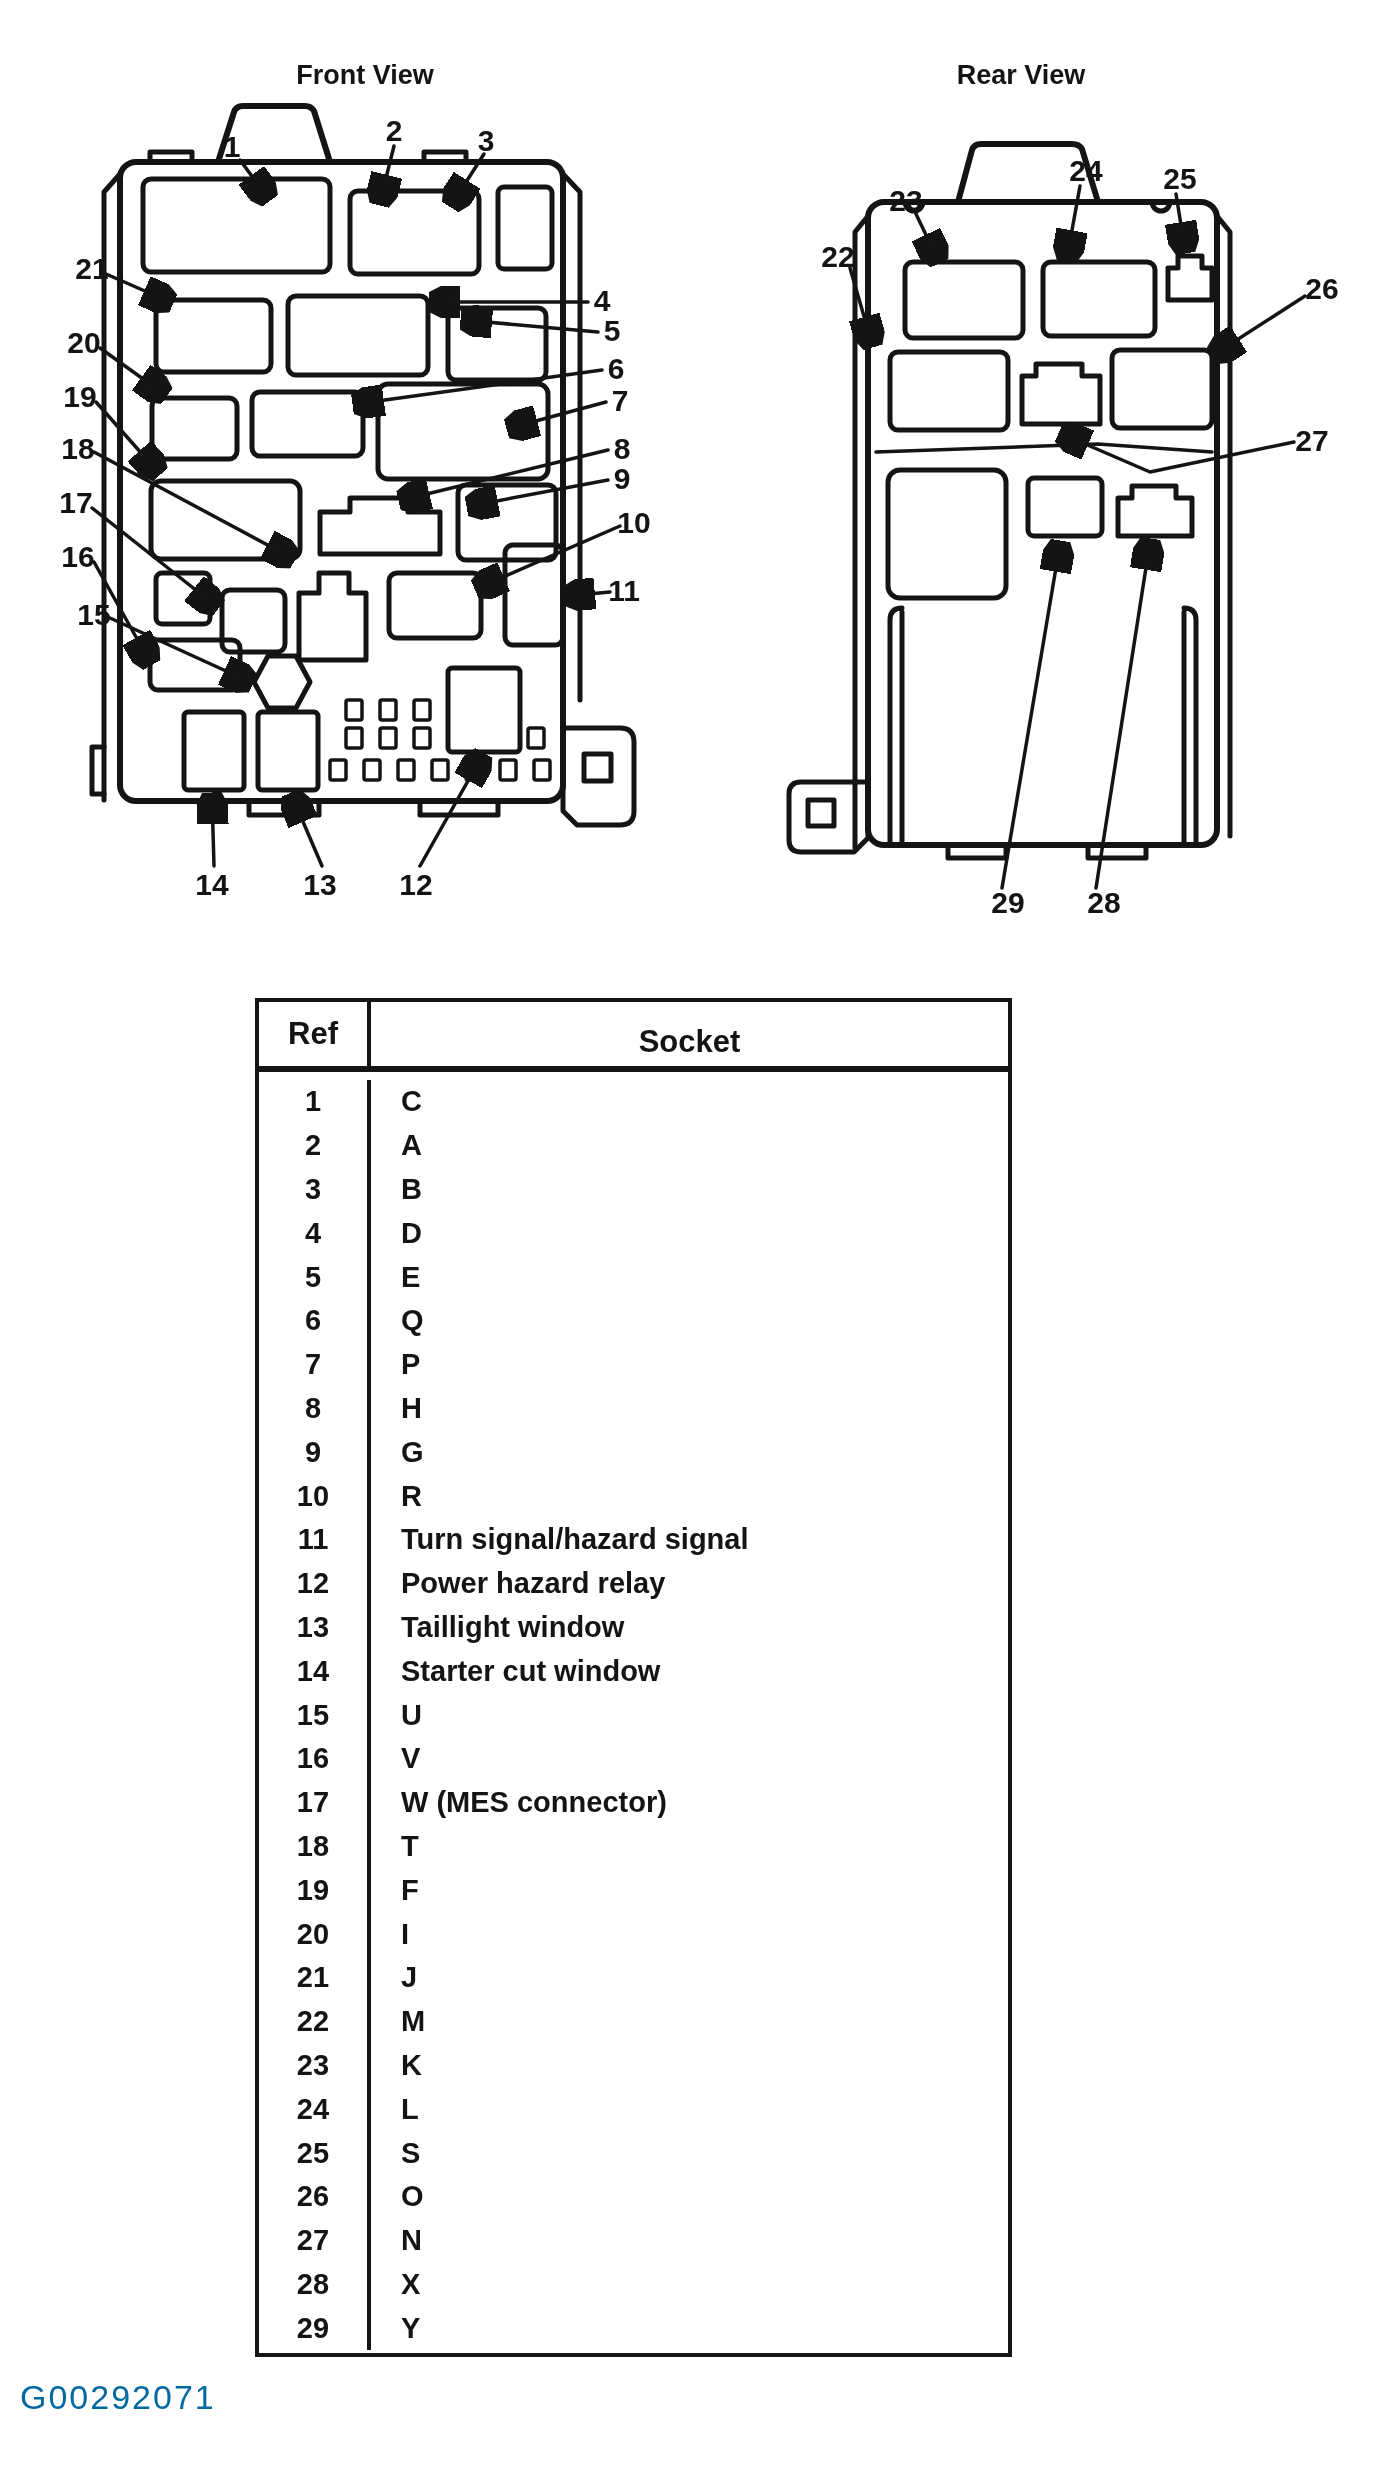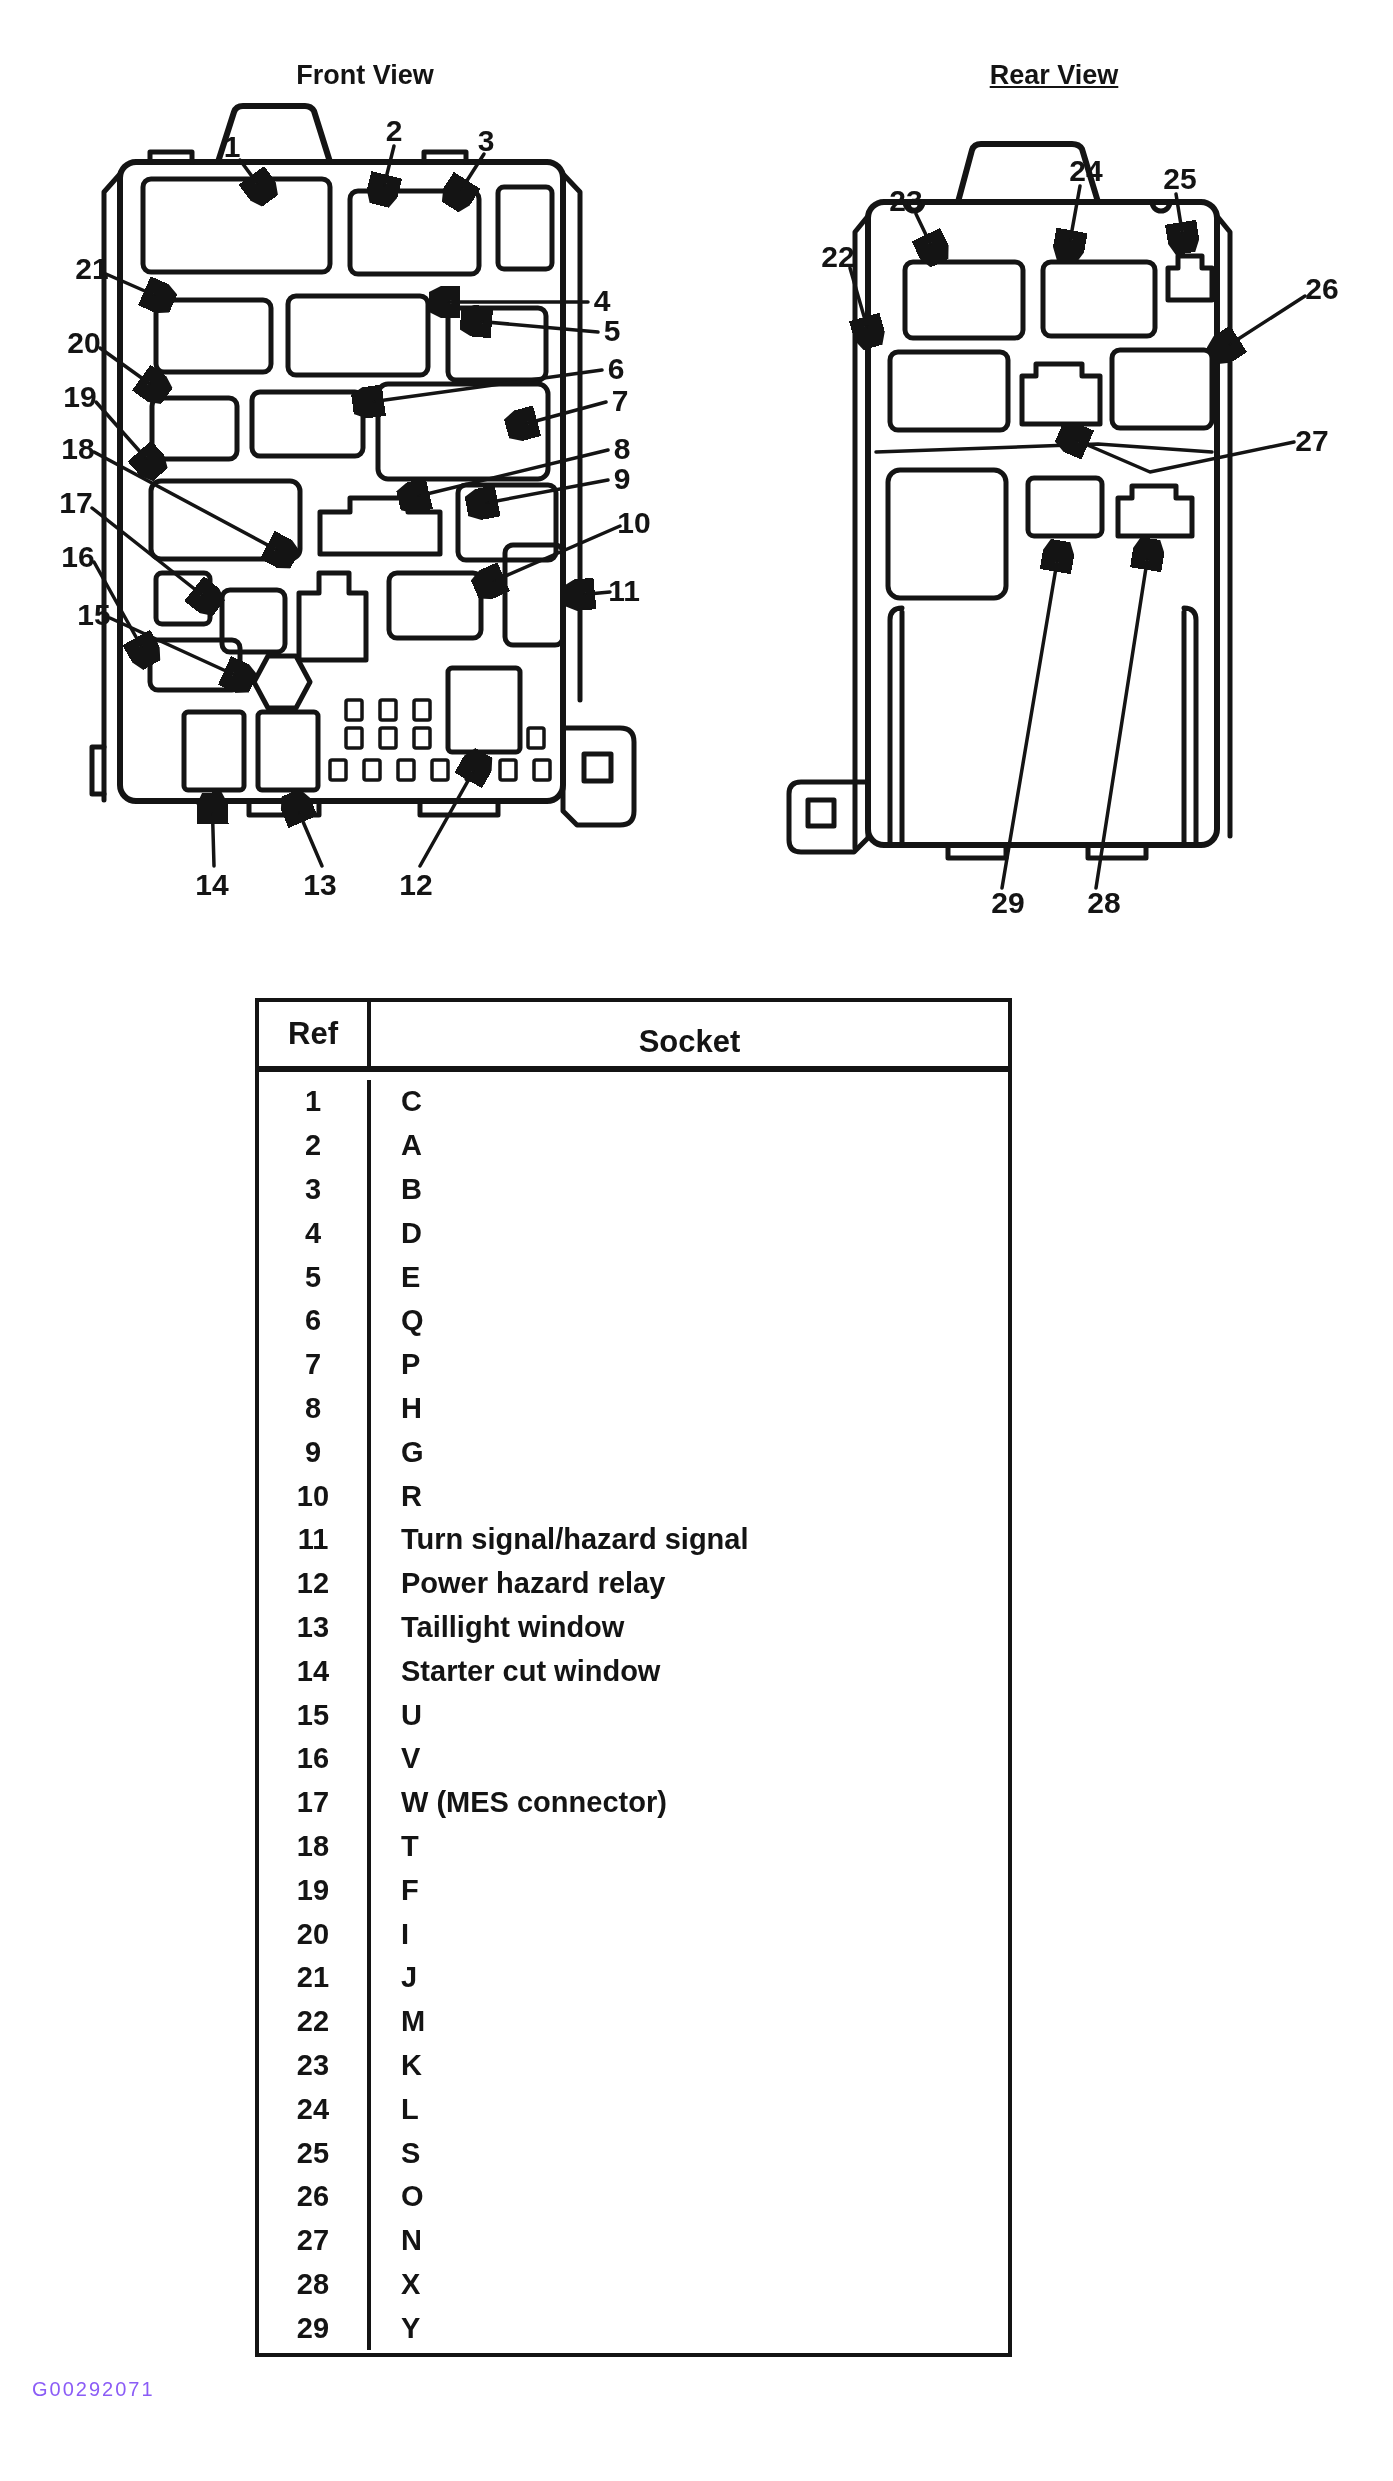--- a/index.html
+++ b/index.html
@@ -5,21 +5,21 @@
   html,body{margin:0;padding:0;background:#fff;}
   .canvas{
     position:relative;width:1393px;height:2481px;background:#fff;
     font-family:"Liberation Sans", sans-serif;color:#141414;overflow:hidden;
   }
   .view-title{
     position:absolute;top:60px;transform:translateX(-50%);
     font-size:27px;font-weight:700;white-space:nowrap;
   }
   .view-title.front{left:365px;}
-  .view-title.rear{left:1054px;text-decoration:underline;}
+  .view-title.rear{left:1021px;}
   svg.diagram{position:absolute;left:0;top:0;}
   svg.diagram rect,svg.diagram path,svg.diagram line,svg.diagram polyline,svg.diagram polygon{
     fill:none;stroke:#141414;stroke-width:5;stroke-linejoin:round;stroke-linecap:round;
   }
   svg.diagram .thick{stroke-width:6;}
   svg.diagram .thin{stroke-width:3.5;}
   svg.diagram .ptr{stroke-width:3.5;marker-end:url(#ah);}
   svg.diagram text{
     fill:#141414;stroke:none;font-family:"Liberation Sans",sans-serif;
     font-size:30px;font-weight:700;text-anchor:middle;dominant-baseline:central;
@@ -31,21 +31,21 @@
   .thead{height:64px;border-bottom:6px solid #141414;display:flex;flex:none;}
   .th{display:flex;align-items:center;justify-content:center;font-size:31px;font-weight:700;}
   .th.ref{width:112px;flex:none;border-right:4px solid #141414;box-sizing:border-box;}
   .th.socket{flex:1;margin-top:15px;}
   .tbody{flex:1;display:flex;flex-direction:column;padding-top:8px;}
   .row{display:flex;height:43.8px;flex:none;align-items:center;font-size:29px;font-weight:600;}
   .cell-ref{width:112px;flex:none;height:100%;border-right:4px solid #141414;box-sizing:border-box;
     display:flex;align-items:center;justify-content:center;}
   .cell-socket{padding-left:30px;}
   .figure-code{
-    position:absolute;left:32px;top:2378px;font-size:20px;color:#8b5cf6;letter-spacing:2px;
+    position:absolute;left:20px;top:2378px;font-size:34px;color:#0369a1;letter-spacing:2px;
   }
 </style>
 </head>
 <body>
 
 <div class="canvas">
 
   <div class="view-title front">Front View</div>
   <div class="view-title rear">Rear View</div>
 

